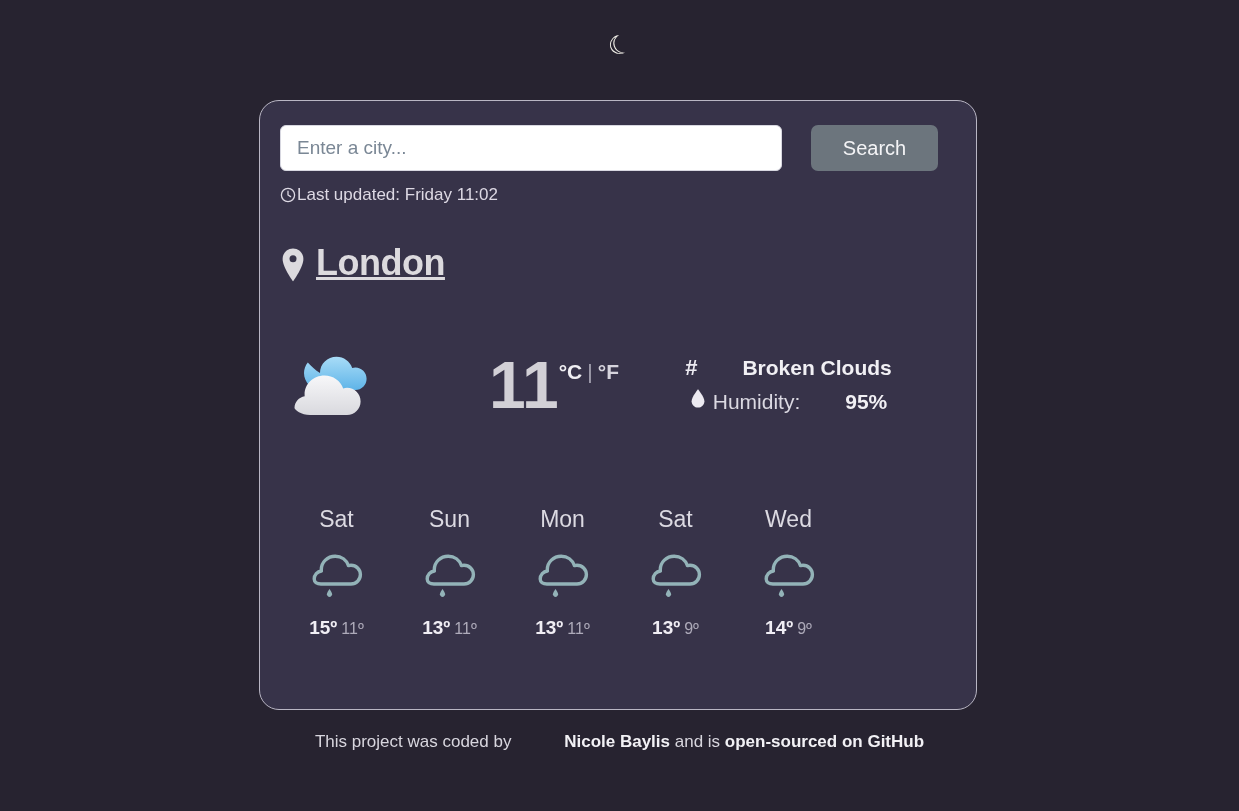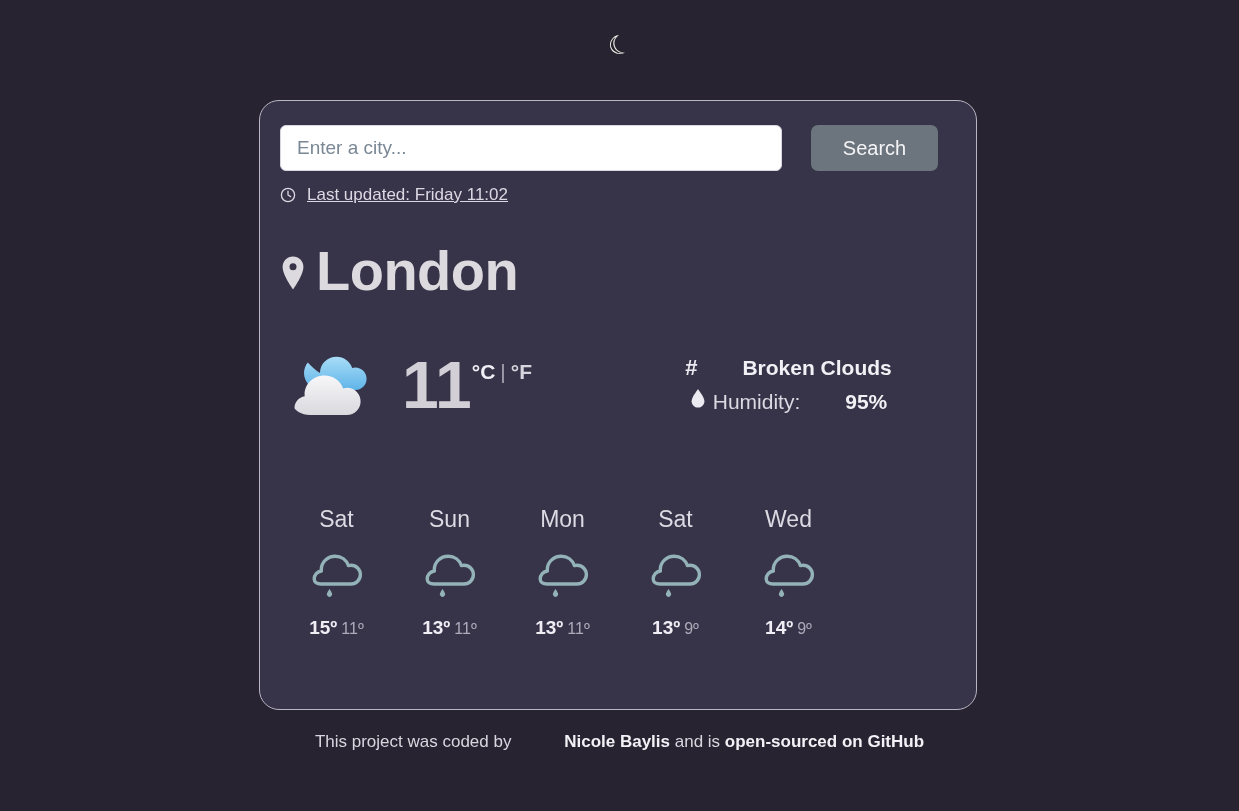--- a/index.html
+++ b/index.html
@@ -90,61 +90,61 @@
     cursor: pointer;
   }
 
   
   .last-updated {
     position: absolute;
     left: 20px;
     top: 84px;
     display: flex;
     align-items: center;
-    gap: 11px;
+    gap: 1px;
     font-size: 17px;
     color: #ddd9e4;
     white-space: nowrap;
-    text-decoration: underline;
   }
   .clock-icon { display:block; }
 
   
   .city-row {
     position: absolute;
     left: 20px;
     top: 142px;
     display: flex;
     align-items: center;
     gap: 10px;
   }
   .pin-icon { display:block; margin-top: 4px; }
   .city-name {
-    font-size: 56px;
+    font-size: 36px;
     font-weight: bold;
     color: #dcdade;
     letter-spacing: -0.5px;
     line-height: 1;
+    text-decoration: underline;
   }
 
   
   .current {
     position: absolute;
     left: 20px;
     top: 238px;
     width: 678px;
     height: 120px;
     display: flex;
     align-items: flex-start;
   }
   .current-left {
     width: 339px;
     display: flex;
     align-items: center;
-    justify-content: flex-start;
+    justify-content: space-between;
     padding-top: 10px;
     box-sizing: border-box;
   }
   .big-icon { display:block; }
   .temp-block {
     display: flex;
     align-items: flex-start;
     margin-left: 22px;
   }
   .temp-value {

